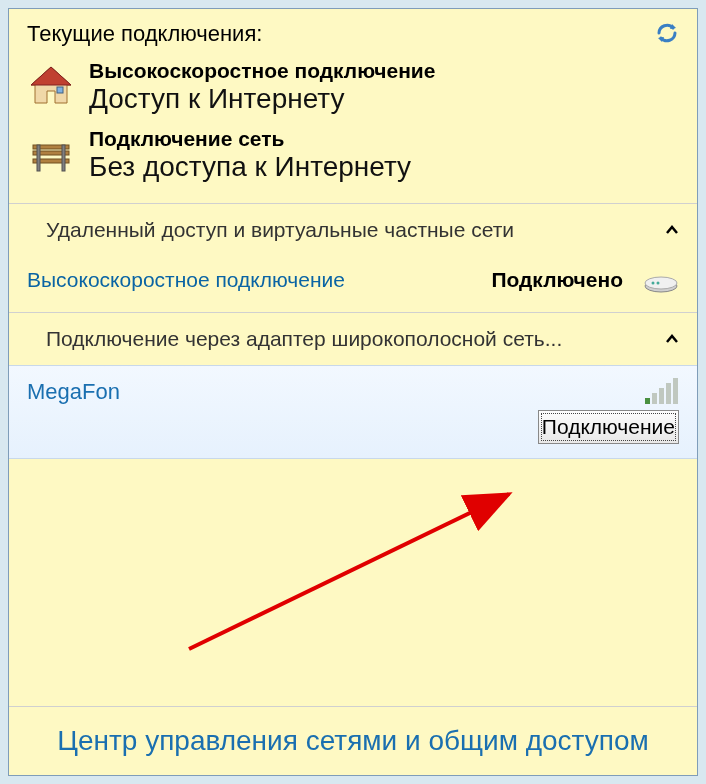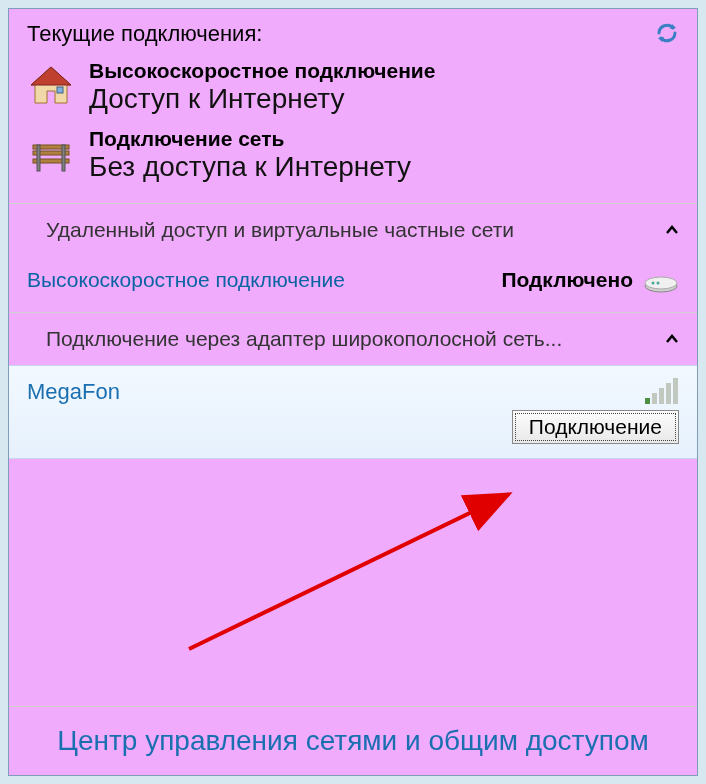--- a/index.html
+++ b/index.html
@@ -8,21 +8,21 @@
       box-sizing: border-box;
     }
     body {
       font-family: 'Segoe UI', Tahoma, sans-serif;
       background: #d8e8f0;
       width: 706px;
       height: 784px;
       padding: 8px;
     }
     .window {
-      background: #f0abfc;
+      background: #fef9c3;
       border: 1px solid #7f9db9;
       width: 100%;
       height: 100%;
       display: flex;
       flex-direction: column;
       position: relative;
     }
     .header-row {
       display: flex;
       justify-content: space-between;
@@ -103,21 +103,21 @@
     }
     .vpn-name {
       font-size: 21px;
       color: #0a64a4;
       flex: 1;
     }
     .vpn-status {
       font-size: 21px;
       font-weight: bold;
       color: #000;
-      margin-right: 0;
+      margin-right: 10px;
     }
     .modem-icon {
       width: 36px;
       height: 28px;
       flex-shrink: 0;
     }
     .megafon-panel {
       background: linear-gradient(#f2f8ff, #e6f1fd);
       border-top: 1px solid #c8d8ea;
       border-bottom: 1px solid #c8d8ea;
@@ -137,21 +137,21 @@
       width: 36px;
       height: 28px;
     }
     .connect-row {
       display: flex;
       justify-content: flex-end;
     }
     .connect-btn {
       font-family: inherit;
       font-size: 21px;
-      padding: 4px 16px;
+      padding: 4px 3px;
       background: linear-gradient(#fdfdfd, #e8e8e8);
       border: 1px solid #888;
       outline: 1px dotted #444;
       outline-offset: -4px;
       cursor: pointer;
     }
     .spacer {
       flex: 1;
     }
     .footer {

